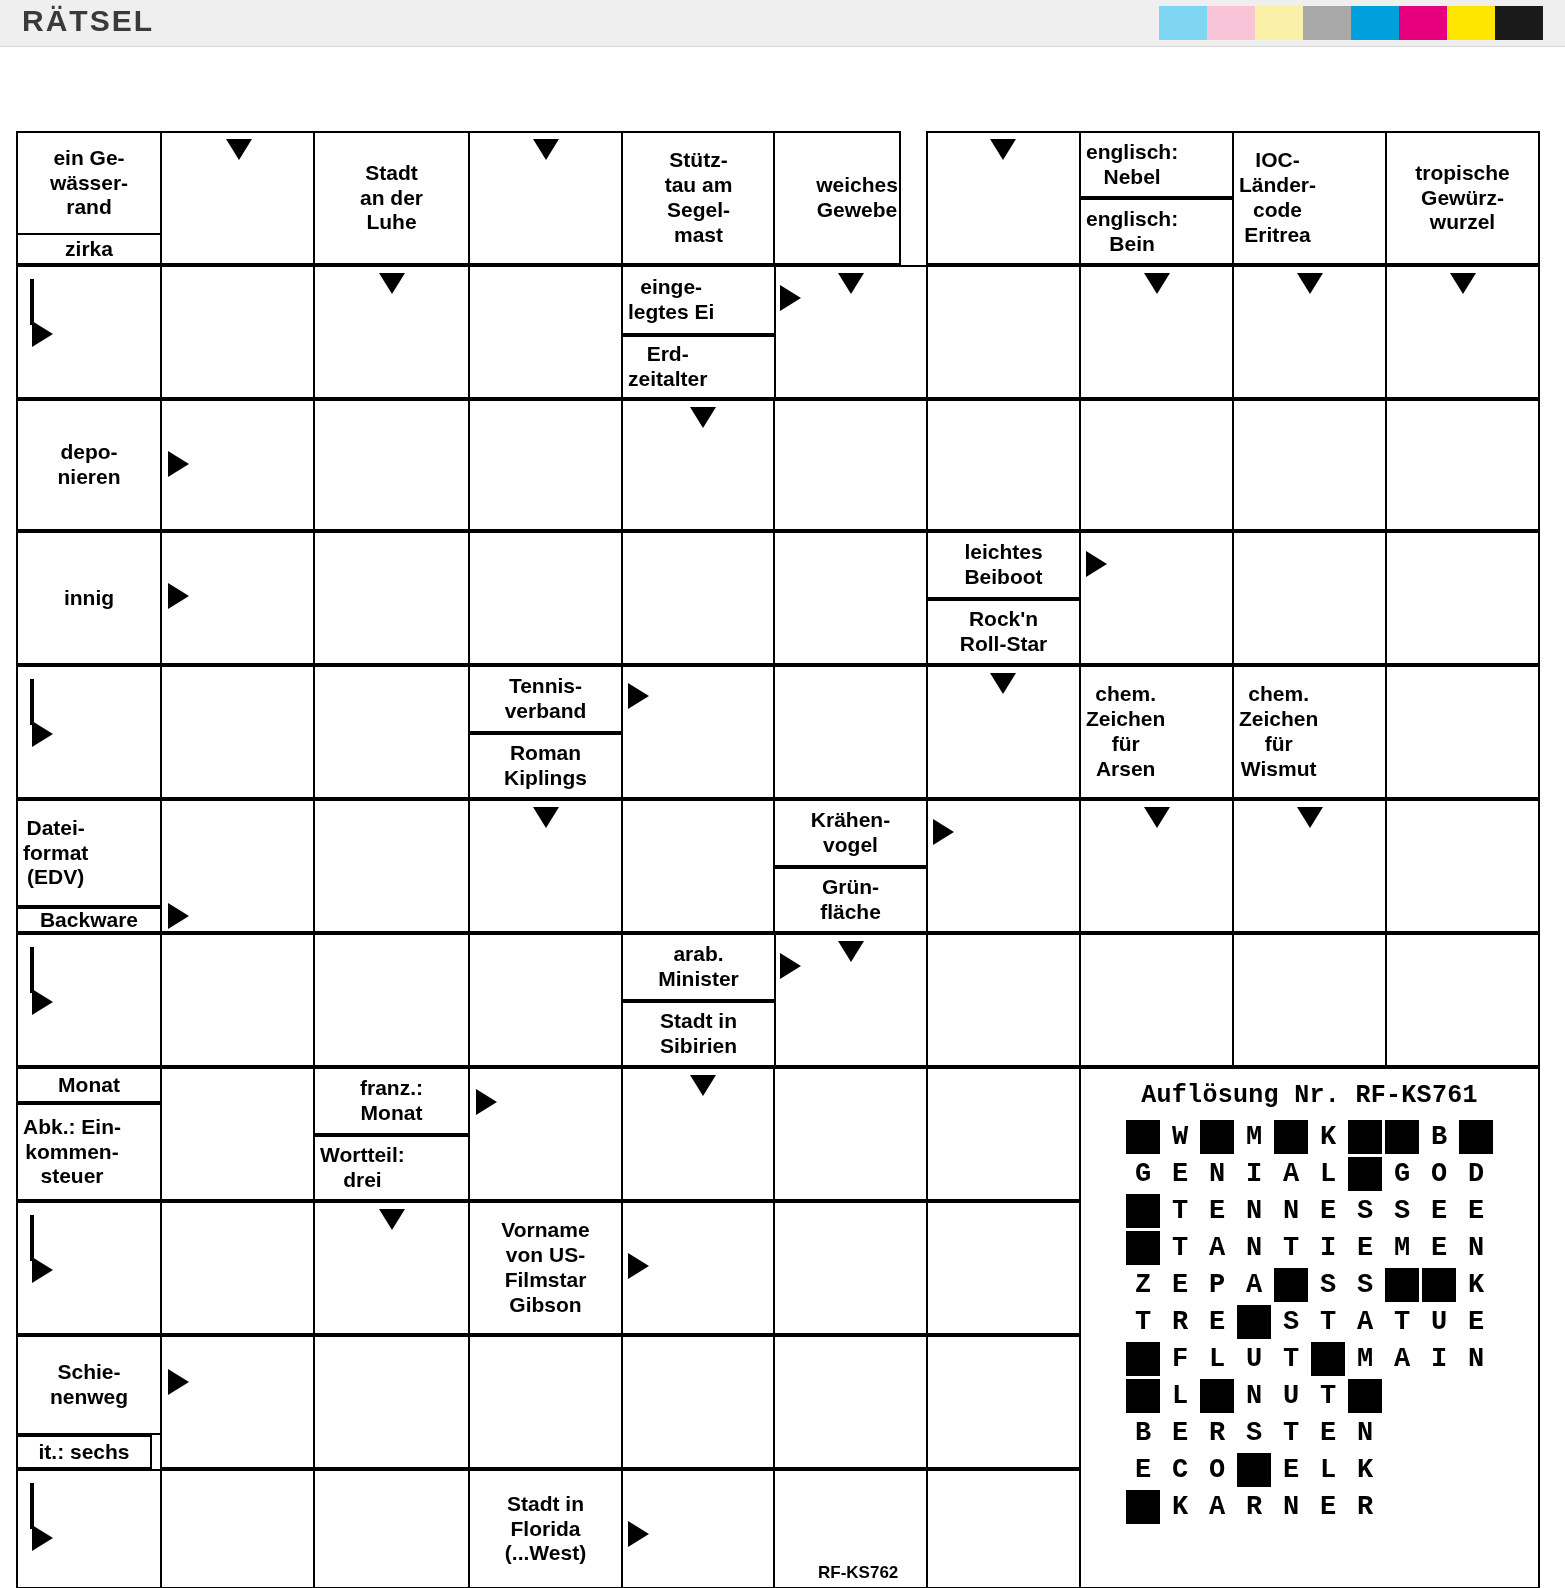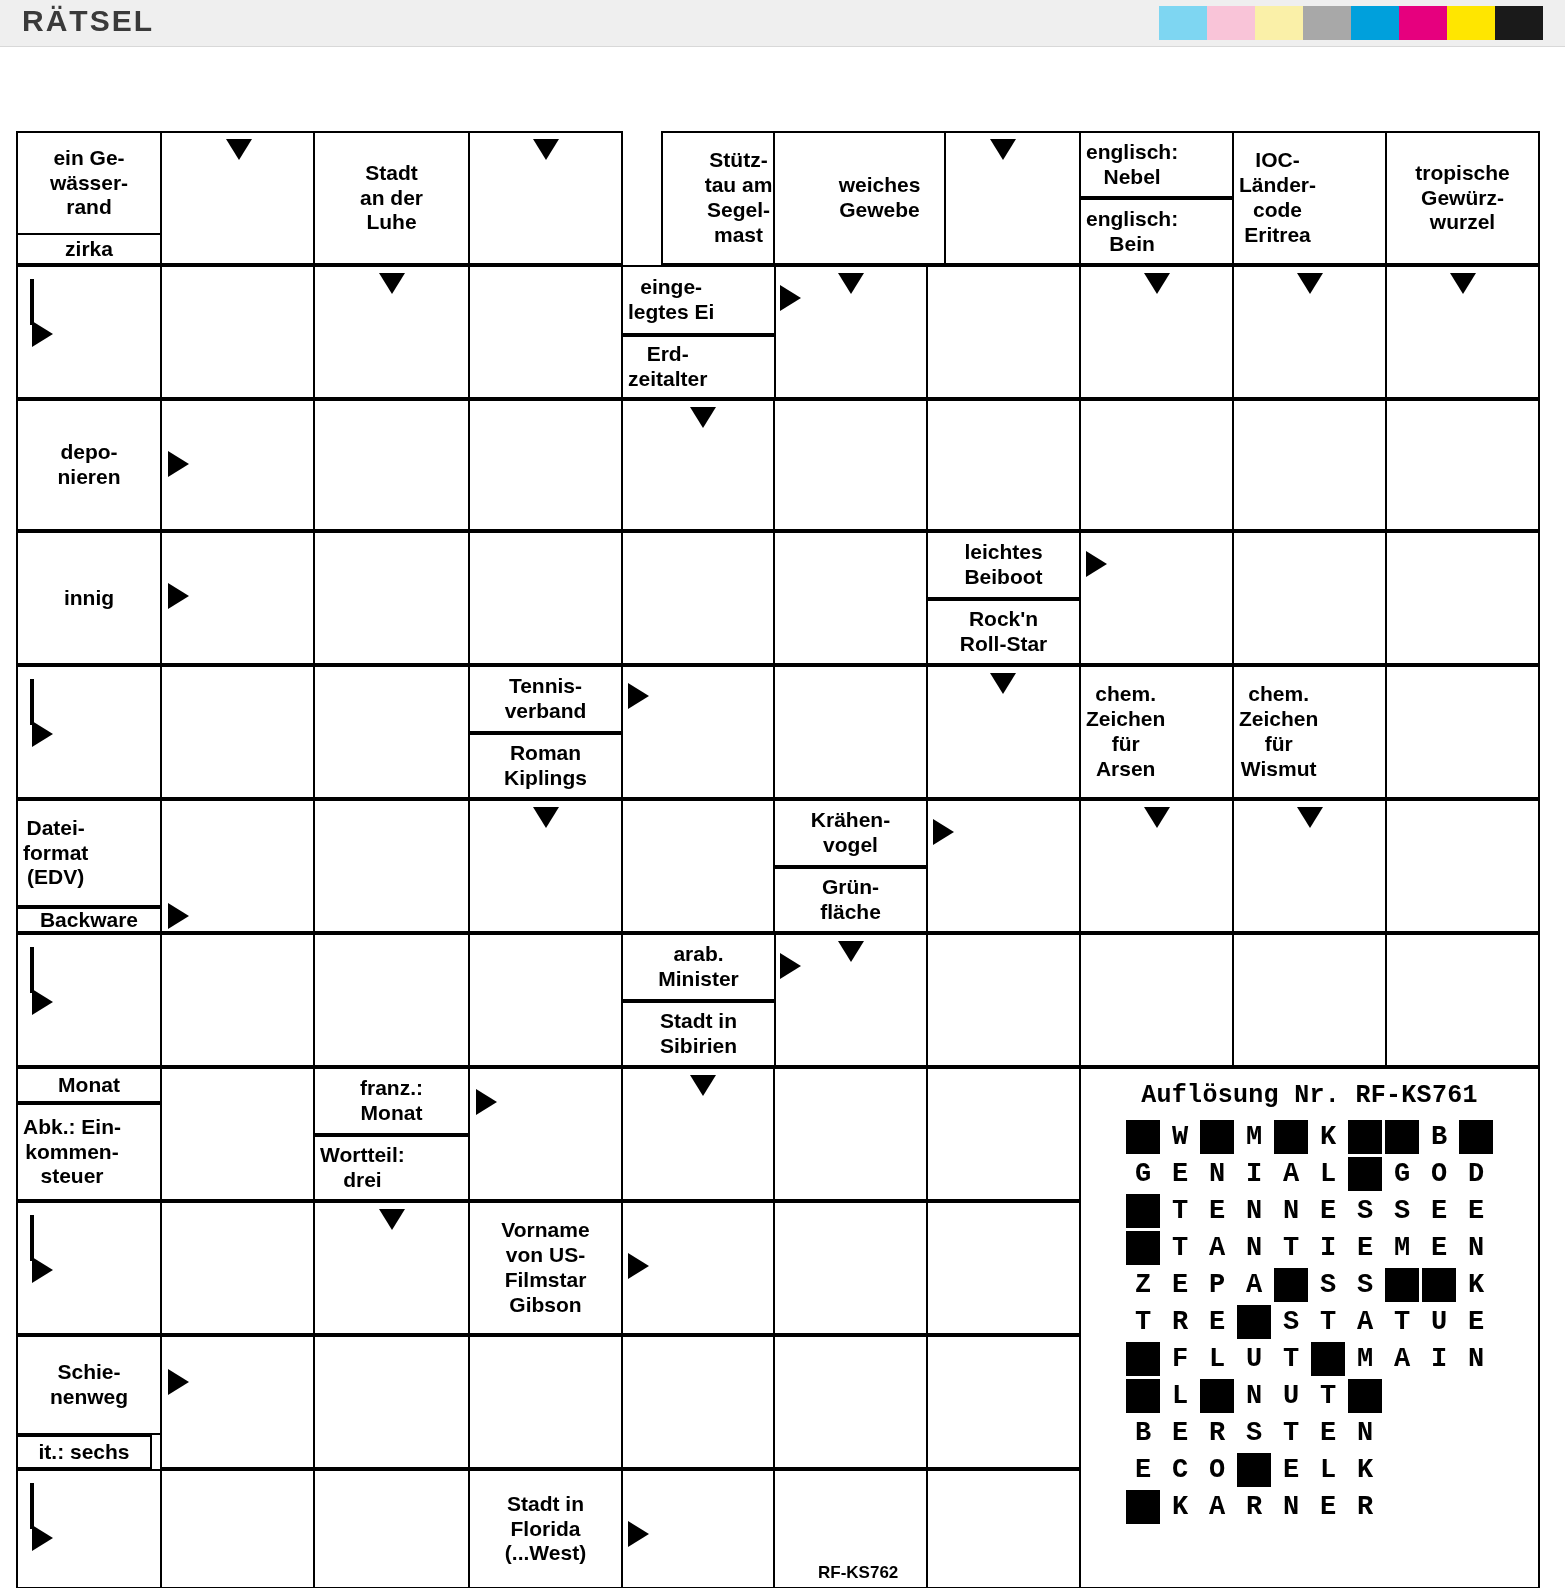--- a/index.html
+++ b/index.html
@@ -242,25 +242,25 @@
     <div class="cell" style="left:765px;top:1418px;width:155px;height:120px;"></div>
     <div class="cell" style="left:918px;top:1418px;width:155px;height:120px;"></div>
 
     <div class="clue" style="left:8px;top:80px;width:146px;height:104px;white-space:pre-line;">ein Ge-
 wässer-
 rand</div>
     <div class="clue" style="left:8px;top:182px;width:146px;height:32px;">zirka</div>
     <div class="clue" style="left:305px;top:80px;width:157px;height:134px;white-space:pre-line;">Stadt
 an der
 Luhe</div>
-    <div class="clue" style="left:613px;top:80px;width:155px;height:134px;white-space:pre-line;margin-left:40px;">Stütz-
+    <div class="clue" style="left:613px;top:80px;width:155px;height:134px;white-space:pre-line;">Stütz-
 tau am
 Segel-
 mast</div>
-    <div class="clue" style="left:765px;top:80px;width:173px;height:134px;white-space:pre-line;padding-left:45px;">weiches
+    <div class="clue" style="left:765px;top:80px;width:128px;height:134px;white-space:pre-line;padding-left:45px;">weiches
 Gewebe</div>
     <div class="clue left" style="left:1071px;top:80px;width:155px;height:67px;white-space:pre-line;">englisch:
 Nebel</div>
     <div class="clue left" style="left:1071px;top:147px;width:155px;height:67px;white-space:pre-line;">englisch:
 Bein</div>
     <div class="clue left" style="left:1224px;top:80px;width:155px;height:134px;white-space:pre-line;">IOC-
 Länder-
 code
 Eritrea</div>
     <div class="clue" style="left:1377px;top:80px;width:155px;height:134px;white-space:pre-line;">tropische

